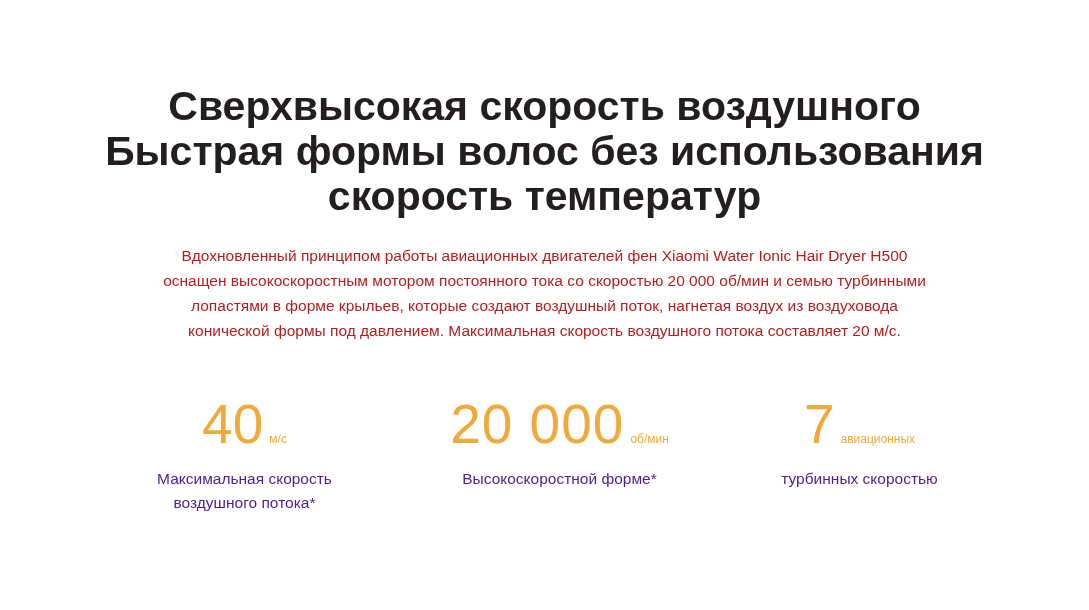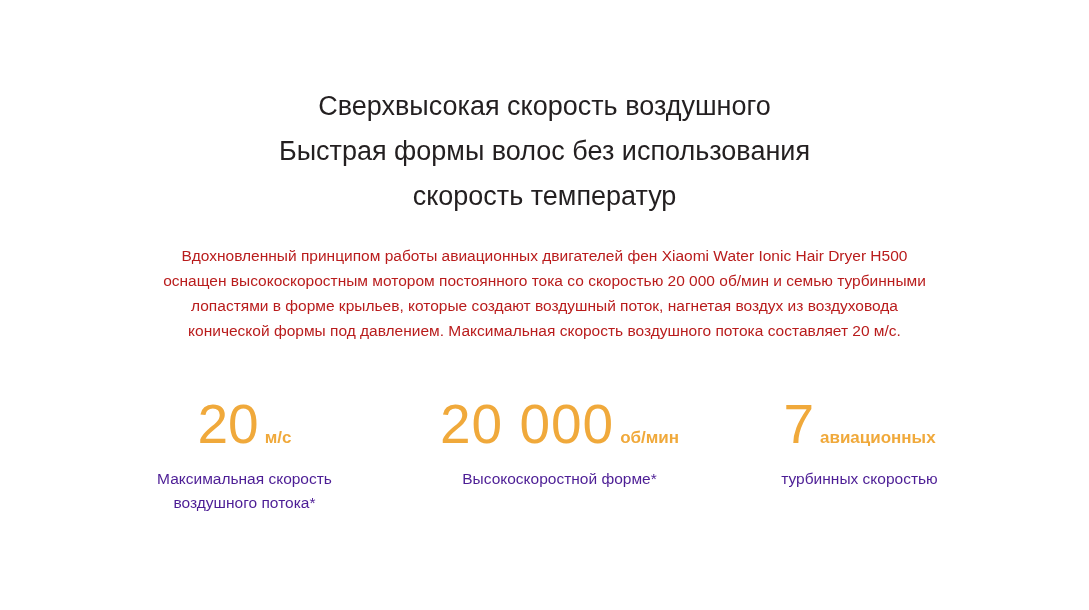--- a/index.html
+++ b/index.html
@@ -20,22 +20,22 @@
     position: relative;
     box-sizing: border-box;
     display: flex;
     flex-direction: column;
     align-items: center;
   }
   .headline {
     width: 880px;
     margin-top: 84px;
     text-align: center;
-    font-size: 27px;
-    font-weight: normal;
+    font-size: 41px;
+    font-weight: bold;
     line-height: 45px;
     color: #231f20;
     letter-spacing: 0px;
   }
   .headline .line {
     display: block;
     white-space: pre;
   }
   .body-copy {
     width: 830px;
@@ -71,25 +71,25 @@
     white-space: nowrap;
   }
   .stat-number {
     font-size: 55px;
     line-height: 58px;
     font-weight: normal;
     color: #f0a93b;
     letter-spacing: 0px;
   }
   .stat-unit {
-    font-size: 17px;
+    font-size: 12px;
     line-height: 20px;
     color: #f0a93b;
     margin-left: 6px;
-    font-weight: bold;
+    font-weight: normal;
   }
   .stat-caption {
     margin-top: 14px;
     text-align: center;
     font-size: 15.5px;
     line-height: 24px;
     color: #4c1d95;
     font-weight: normal;
   }
   .stat-caption .line {
@@ -116,21 +116,21 @@
     <span class="line">Вдохновленный принципом работы авиационных двигателей фен Xiaomi Water Ionic Hair Dryer H500</span>
     <span class="line">оснащен высокоскоростным мотором постоянного тока со скоростью 20 000 об/мин и семью турбинными</span>
     <span class="line">лопастями в форме крыльев, которые создают воздушный поток, нагнетая воздух из воздуховода</span>
     <span class="line">конической формы под давлением. Максимальная скорость воздушного потока составляет 20 м/с.</span>
   </div>
 
   <div class="stats">
 
     <div class="stat stat-1">
       <div class="stat-figure">
-        <span class="stat-number">20</span>
+        <span class="stat-number">40</span>
         <span class="stat-unit">м/с</span>
       </div>
       <div class="stat-caption">
         <span class="line">Максимальная скорость</span>
         <span class="line">воздушного потока*</span>
       </div>
     </div>
 
     <div class="stat stat-2">
       <div class="stat-figure">

